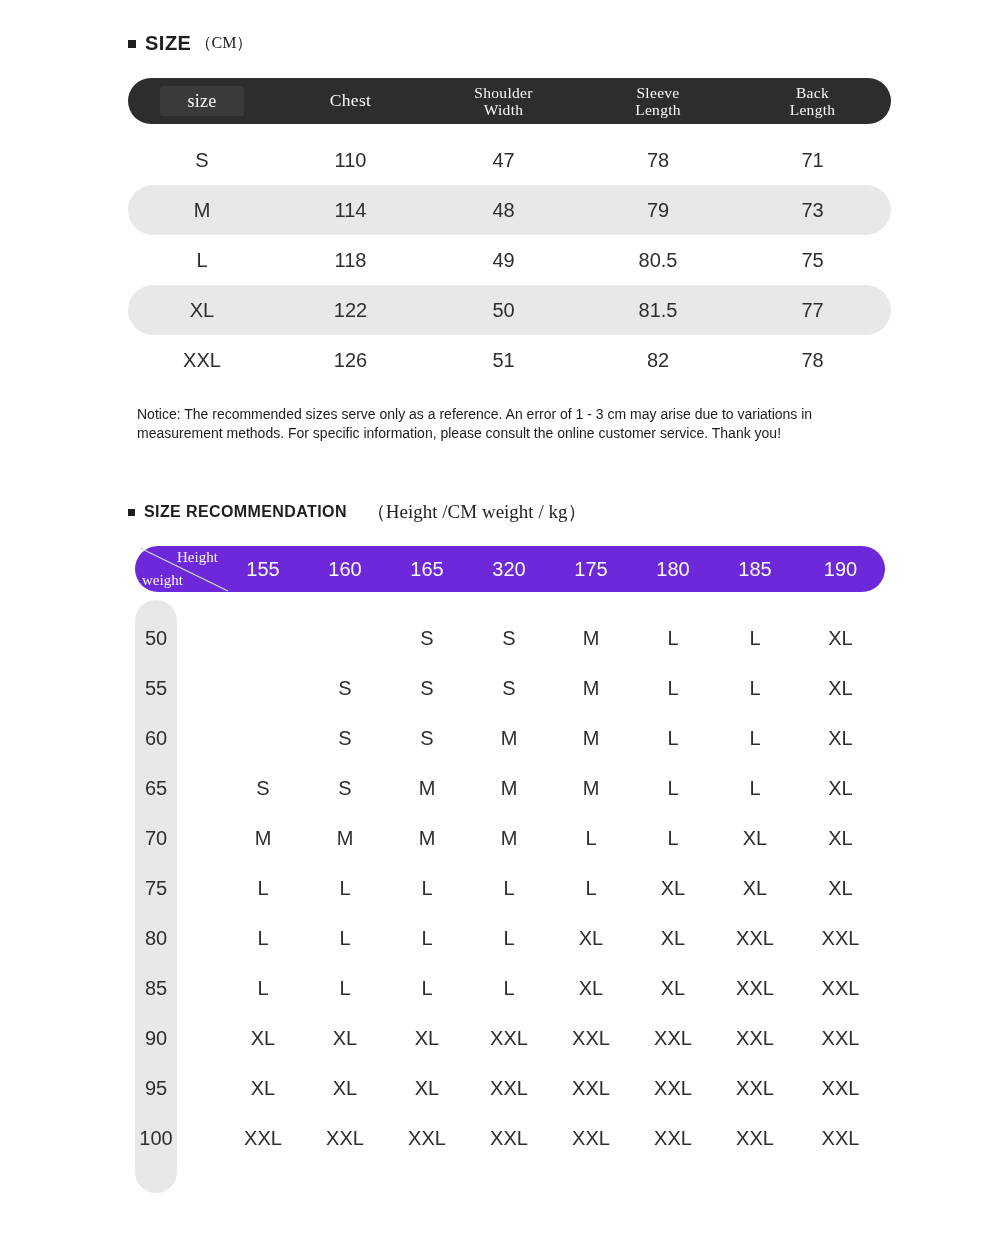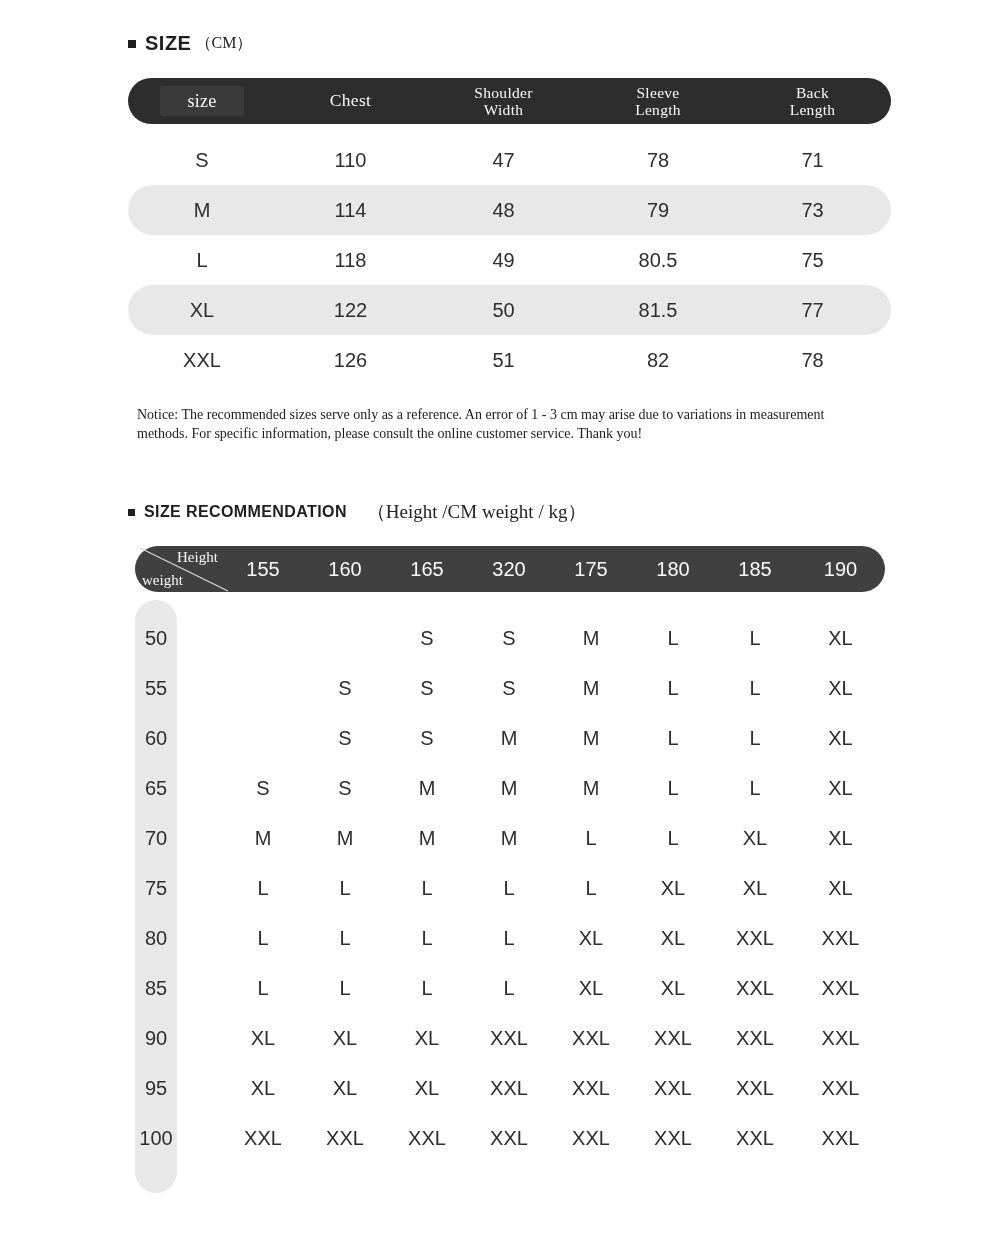--- a/index.html
+++ b/index.html
@@ -39,27 +39,27 @@
   .t1-row {
     height:50px; display:grid; grid-template-columns:148px 149px 157px 152px 157px;
     align-items:center;
   }
   .t1-row.stripe { background:#e9e8e8; border-radius:25px; }
   .t1-cell { text-align:center; font-size:20px; color:#2e2e2e; }
 
   
   #notice {
     position:absolute; left:137px; top:405px; width:706px;
-    font-family:Liberation Serif, serif; font-size:14px; line-height:1.38; color:#1c1c1c;
+    font-family:Liberation Sans, sans-serif; font-size:14px; line-height:1.38; color:#1c1c1c;
   }
 
   
   #tbl2 { position:absolute; left:135px; top:546px; width:750px; }
   .t2-head {
-    height:46px; background:#404040; border-radius:23px;
+    height:46px; background:#6d28d9; border-radius:23px;
     display:grid; grid-template-columns:87px 82px 82px 82px 82px 82px 82px 82px 89px;
     align-items:center; color:#fafafa; position:relative;
   }
   .t2h-cell { text-align:center; font-size:20px; }
   .t2h-corner { position:relative; height:46px; }
   .t2h-corner svg.diag { position:absolute; left:0; top:0; overflow:visible; }
   .corner-top {
     position:absolute; top:3px; left:42px; white-space:nowrap;
     font-family:"Liberation Serif", serif; font-size:15px;
   }

